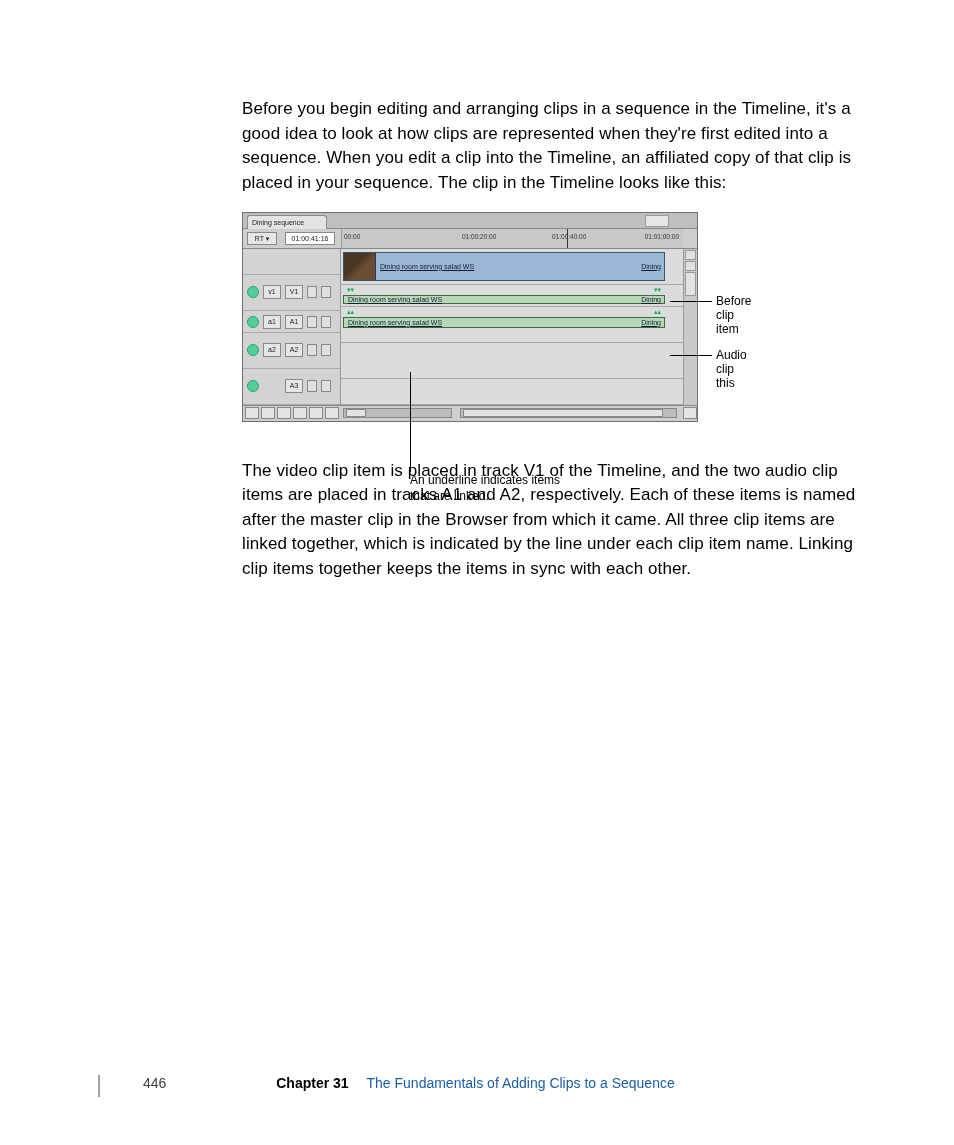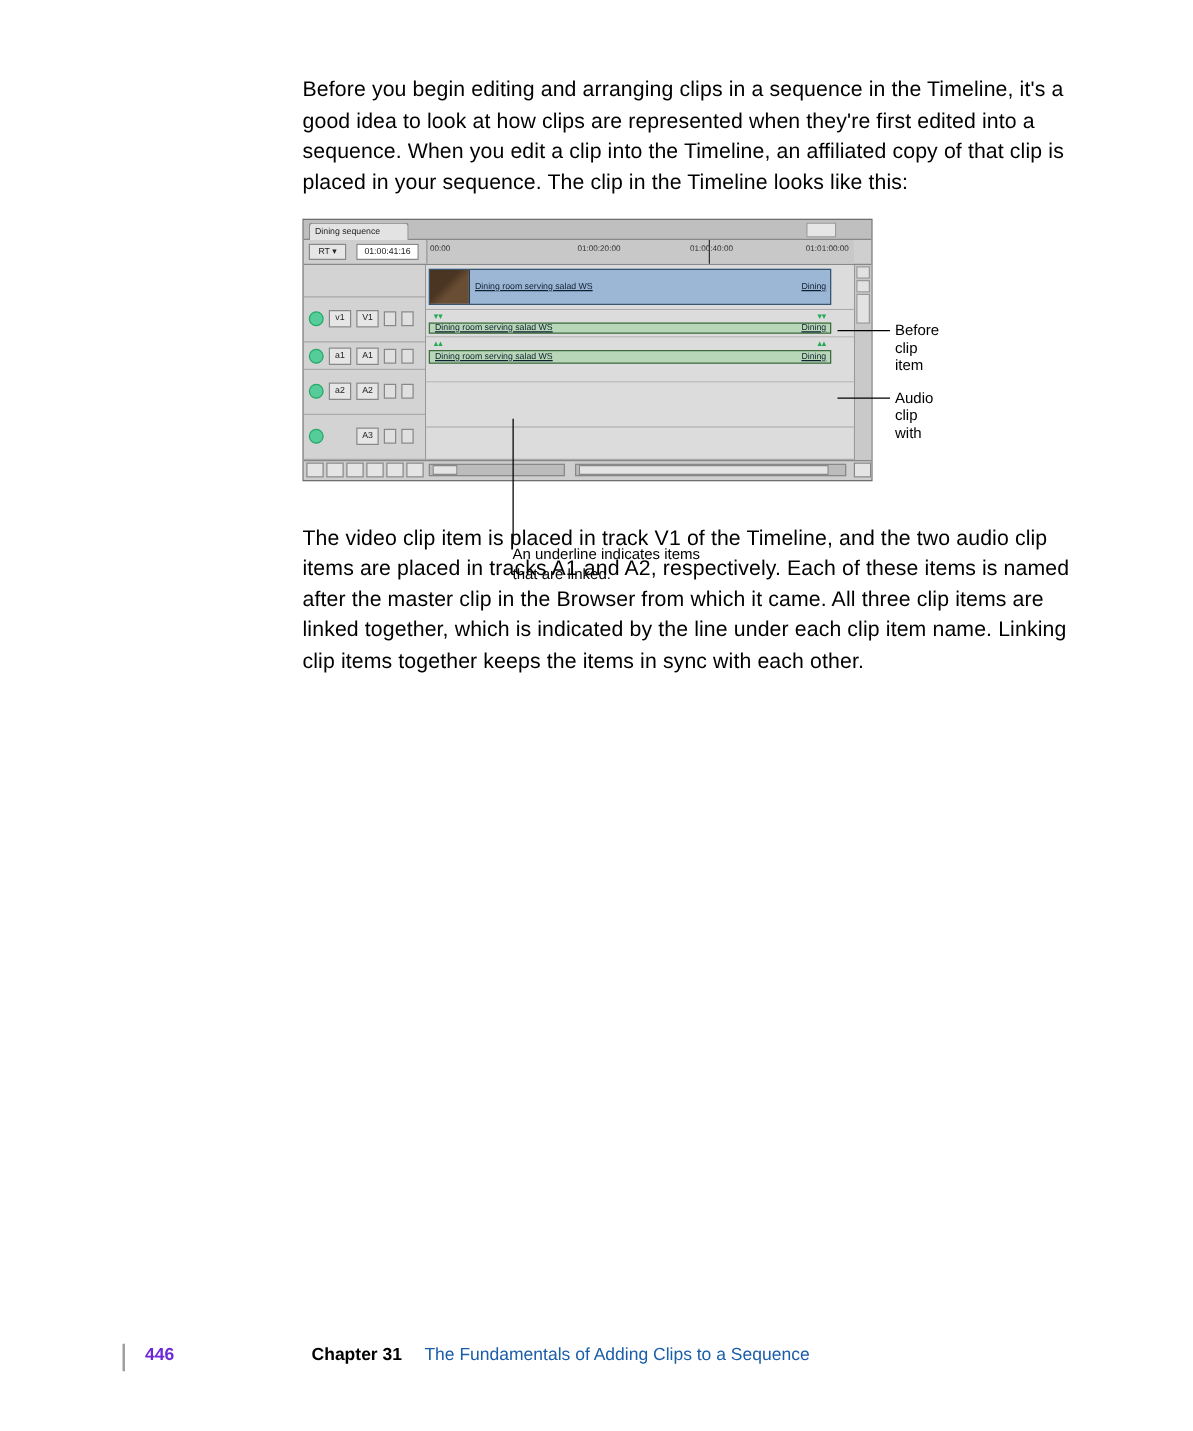--- a/index.html
+++ b/index.html
@@ -21,20 +21,21 @@
     color: #1a5da8;
     font-size: 20px;
     font-weight: 600;
     margin-bottom: 6px;
   }
   p.para {
     font-size: 17px;
     line-height: 1.45;
     margin-bottom: 16px;
     letter-spacing: 0.1px;
+    margin-top: 37px;
   }
   p.para .italic { font-style: italic; }
 
   
   .figure-wrap {
     position: relative;
     margin: 10px 0 34px 0;
   }
   .timeline-shot {
     width: 456px;
@@ -208,21 +209,21 @@
   .footer {
     position: absolute;
     left: 98px;
     bottom: 48px;
     width: 760px;
     border-left: 2px solid #a0a0a0;
     padding-left: 16px;
     font-size: 14px;
     height: 22px;
   }
-  .footer .pg { font-weight: 700; color: #6d28d9; margin-right: 106px; }
+  .footer .pg { font-weight: 400; color: #404040; margin-right: 106px; margin-left: 27px; }
   .footer .chap { font-weight: 700; color: #000; }
   .footer .chtitle { color: #1a5da8; font-weight: 400; margin-left: 14px; }
 </style>
 </head>
 <body>
 
 <div class="content">
   <p class="para">Before you begin editing and arranging clips in a sequence in the Timeline, it's a good idea to look at how clips are represented when they're first edited into a sequence. When you edit a clip into the Timeline, an affiliated copy of that clip is placed in your sequence. The clip in the Timeline looks like this:</p>
 
   <div class="figure-wrap">
@@ -350,21 +351,21 @@
         <div class="bbtn"></div>
       </div>
     </div>
 
     <div class="callout" style="left:440px; top:82px;">
       <div class="line" style="left:-12px; top:7px; width:42px;"></div>
       <span style="position:absolute; left:34px; top:0;">Before clip item</span>
     </div>
     <div class="callout" style="left:440px; top:136px;">
       <div class="line" style="left:-12px; top:7px; width:42px;"></div>
-      <span style="position:absolute; left:34px; top:0;">Audio clip with</span>
+      <span style="position:absolute; left:34px; top:0;">Audio clip this</span>
     </div>
 
     <div class="cap-below" style="left:124px; top:260px;">
       <div class="vline" style="left:0; top:-100px; height:100px;"></div>
       <span>An underline indicates items that are linked.</span>
     </div>
   </div>
 
 
   <p class="para">The video clip item is placed in track V1 of the Timeline, and the two audio clip items are placed in tracks A1 and A2, respectively. Each of these items is named after the master clip in the Browser from which it came. All three clip items are linked together, which is indicated by the line under each clip item name. Linking clip items together keeps the items in sync with each other.</p>

